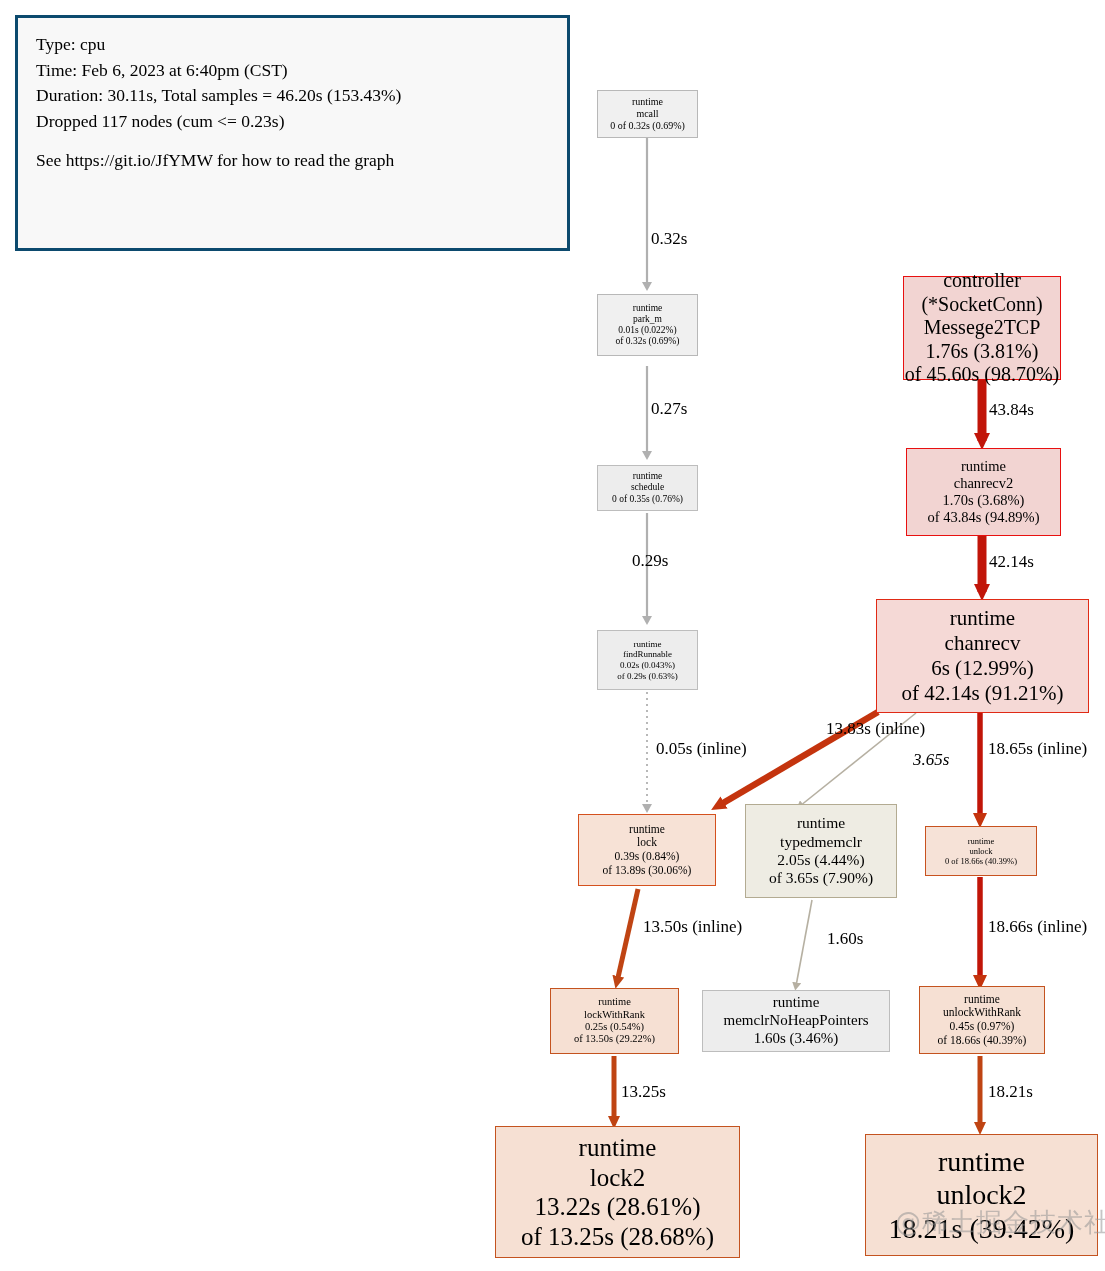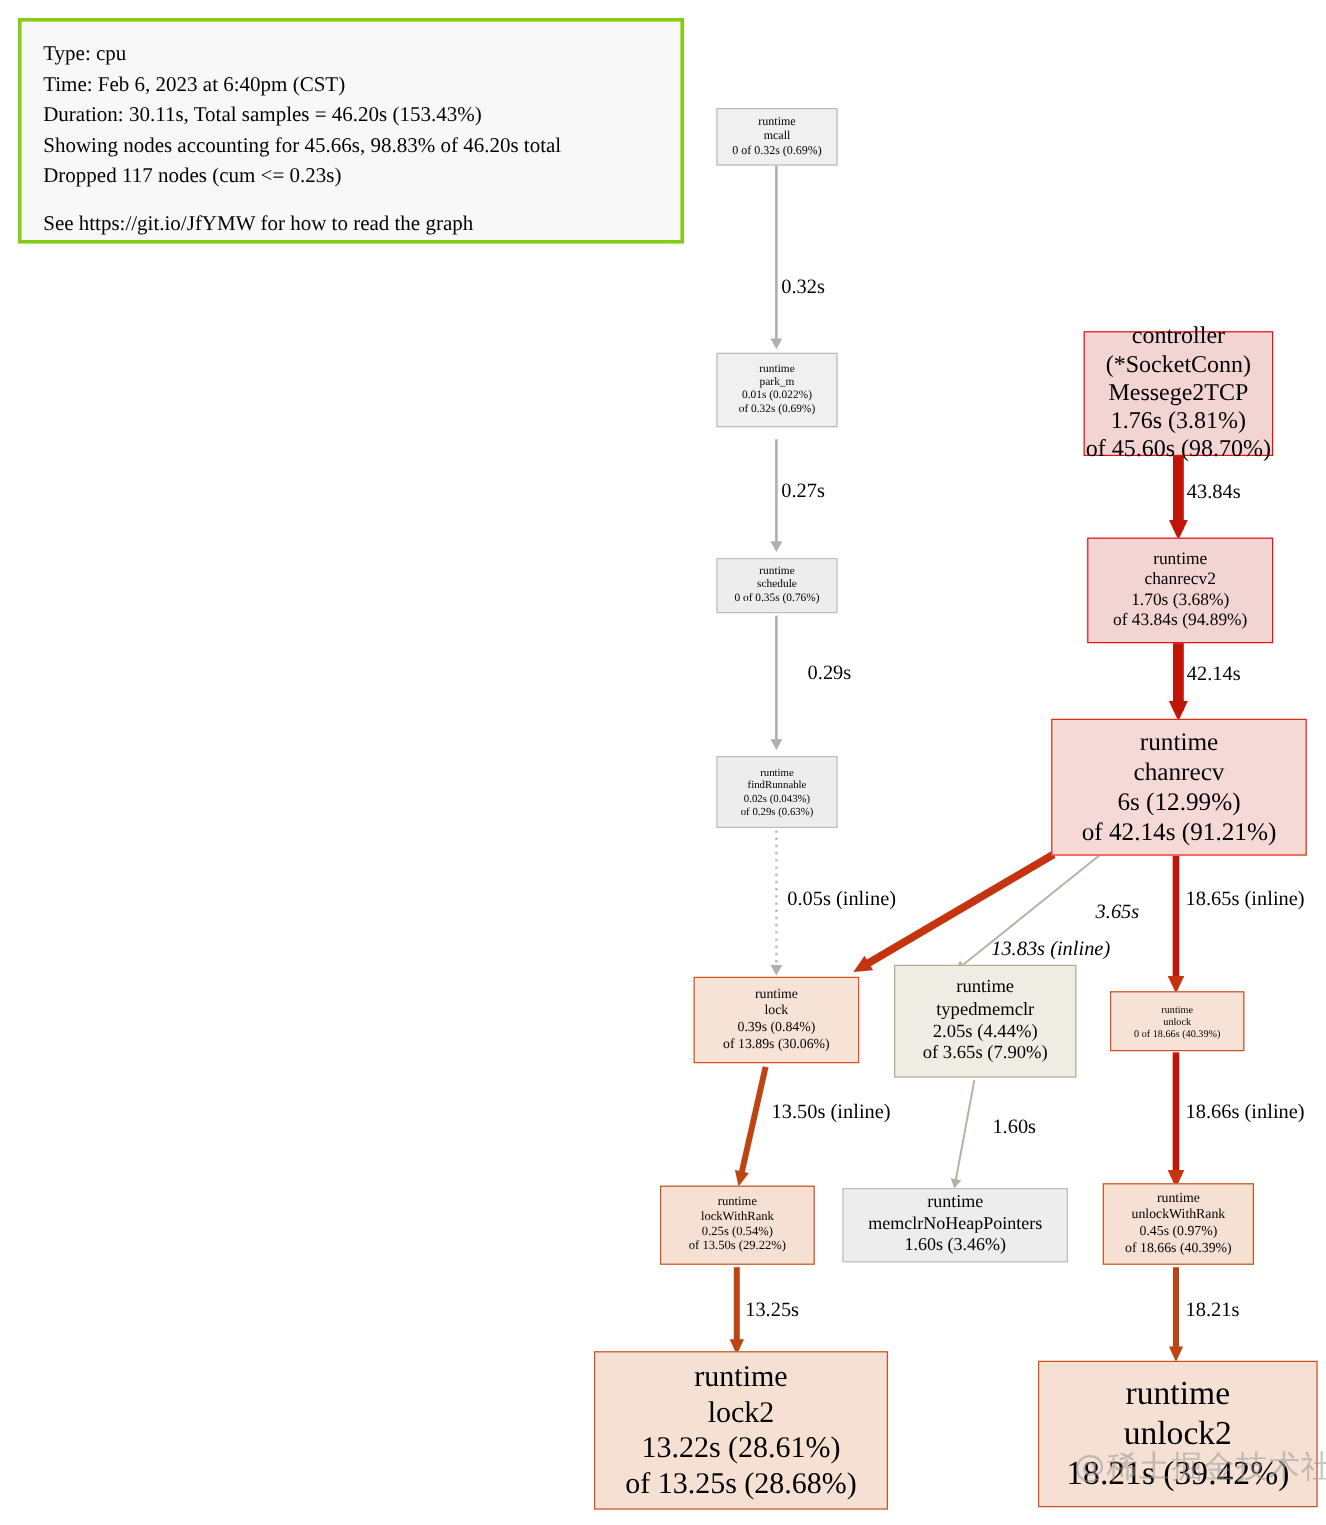--- a/index.html
+++ b/index.html
@@ -19,23 +19,23 @@
     position: absolute;
     inset: 0;
   }
 
   
   .legend-box {
     position: absolute;
     left: 15px;
     top: 15px;
     width: 555px;
-    height: 188px;
+    height: 236px;
     background: #f8f8f8;
-    border: 3px solid #84cc16;
+    border: 3px solid #0c4a6e;
     box-sizing: border-box;
     padding: 14px 18px 0 18px;
   }
   .legend-line {
     font-size: 17.5px;
     line-height: 25.5px;
     color: #000000;
     white-space: nowrap;
   }
   .legend-spacer { height: 14px; }
@@ -99,21 +99,20 @@
 </style>
 </head>
 <body>
 
 <div id="graph-root">
 
   <div class="legend-box">
     <div class="legend-line">Type: cpu</div>
     <div class="legend-line">Time: Feb 6, 2023 at 6:40pm (CST)</div>
     <div class="legend-line">Duration: 30.11s, Total samples = 46.20s (153.43%)</div>
-    <div class="legend-line">Showing nodes accounting for 45.66s, 98.83% of 46.20s total</div>
     <div class="legend-line">Dropped 117 nodes (cum &lt;= 0.23s)</div>
     <div class="legend-spacer"></div>
     <div class="legend-line">See https://git.io/JfYMW for how to read the graph</div>
   </div>
 
   <svg id="edge-layer" viewBox="0 0 1105 1271" xmlns="http://www.w3.org/2000/svg">
     <defs>
       <marker id="ah-cold" markerWidth="10" markerHeight="10" refX="4" refY="5" orient="auto" markerUnits="userSpaceOnUse">
         <path d="M0,0 L9,5 L0,10 z" fill="#b0b0b0"></path>
       </marker>
@@ -160,32 +159,32 @@
 
     <line x1="614" y1="1056" x2="614" y2="1122" stroke="#bf4413" stroke-width="5" marker-end="url(#ah-warm)"></line>
 
     <line x1="980" y1="1056" x2="980" y2="1128" stroke="#bf4413" stroke-width="5" marker-end="url(#ah-warm)"></line>
   </svg>
 
   <div class="edge-label" style="left:651px; top:228px;">0.32s</div>
 
   <div class="edge-label" style="left:651px; top:398px;">0.27s</div>
 
-  <div class="edge-label" style="left:673px; top:550px;">0.29s</div>
+  <div class="edge-label" style="left:632px; top:550px;">0.29s</div>
 
   <div class="edge-label two-line" style="left:656px; top:738px;">
     <span class="ln">0.05s</span>
     <span class="ln">(inline)</span>
   </div>
 
   <div class="edge-label" style="left:989px; top:399px;">43.84s</div>
 
   <div class="edge-label" style="left:989px; top:551px;">42.14s</div>
 
-  <div class="edge-label two-line" style="left:826px; top:780px;font-style:italic;">
+  <div class="edge-label two-line" style="left:826px; top:718px;">
     <span class="ln">13.83s</span>
     <span class="ln">(inline)</span>
   </div>
 
   <div class="edge-label" style="left:913px; top:749px;font-style:italic;">3.65s</div>
 
   <div class="edge-label two-line" style="left:988px; top:738px;">
     <span class="ln">18.65s</span>
     <span class="ln">(inline)</span>
   </div>

